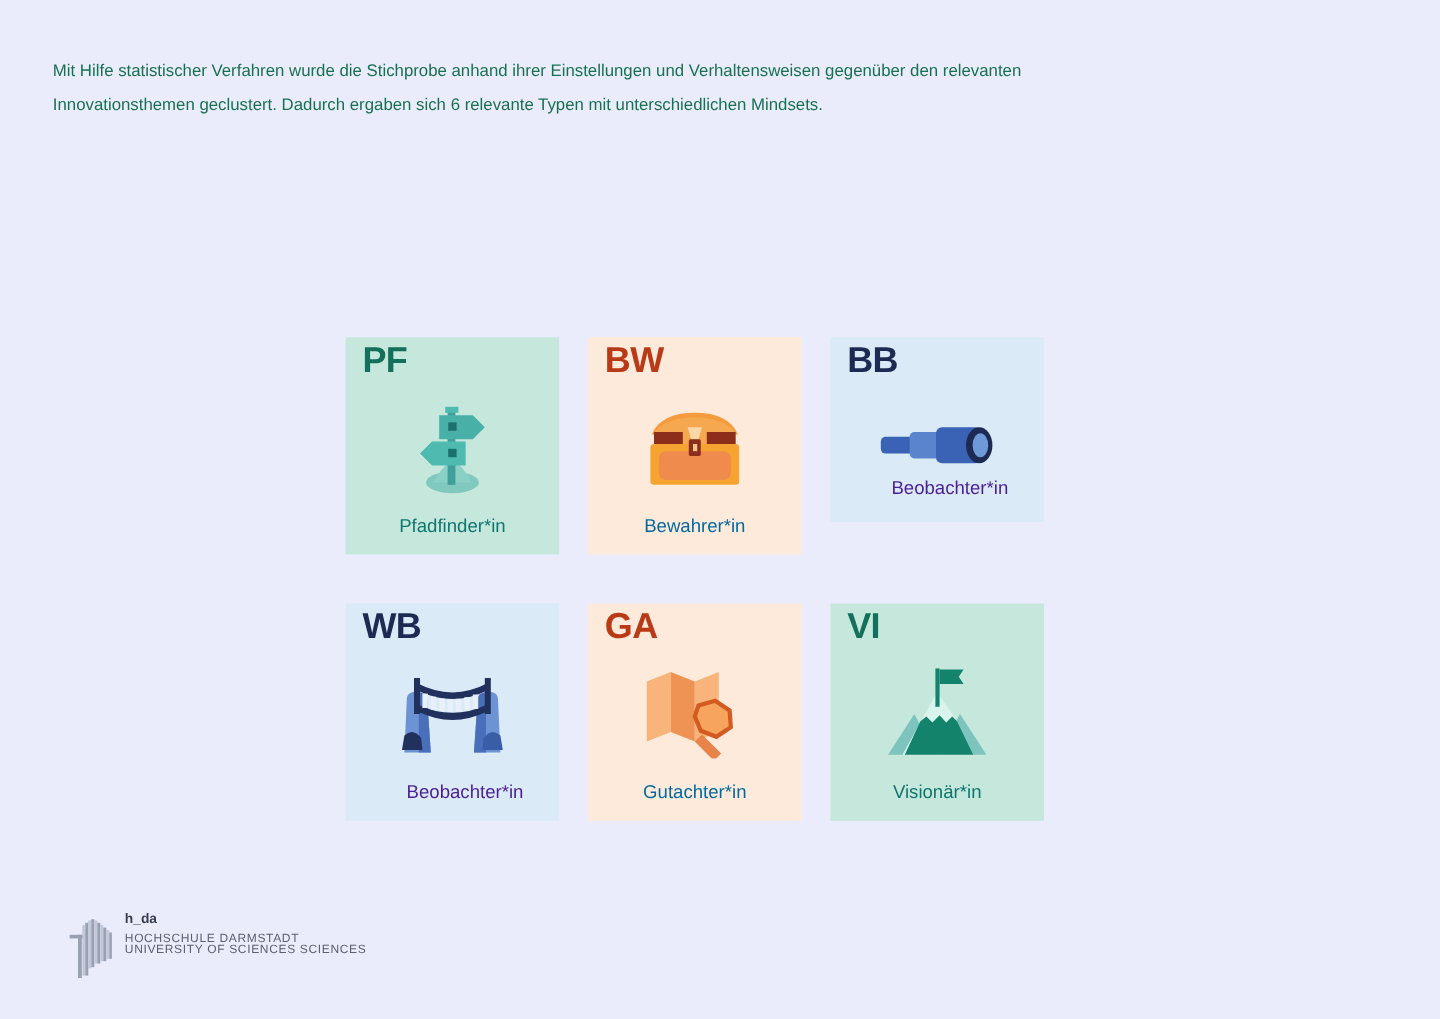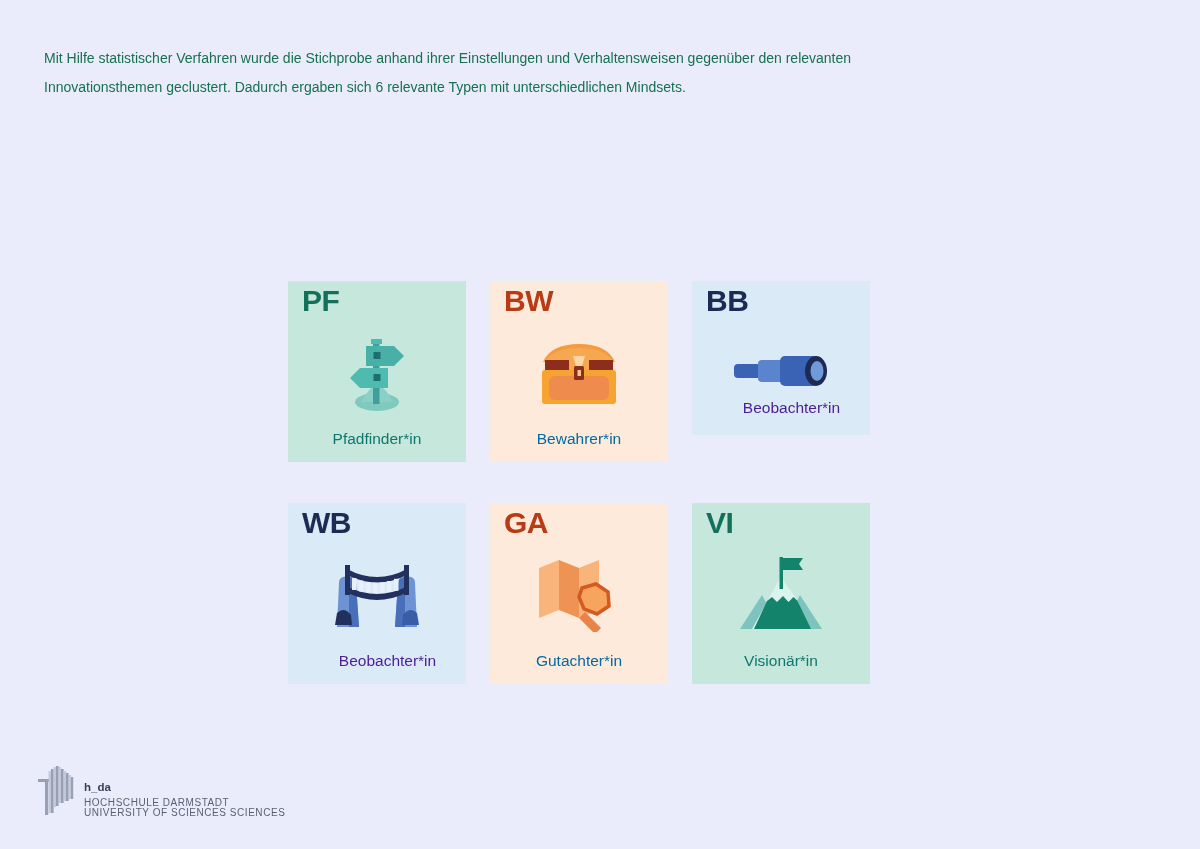--- a/index.html
+++ b/index.html
@@ -95,24 +95,24 @@
   
   .theme-blue            { background: #daeaf6; }
   .theme-blue .card-code { color: #1d2a53; }
   .theme-blue .card-label{ color: #4c1d95; padding-left: 21px; }
 
   
   .footer { position: absolute; left: 0; top: 745px; width: 1200px; height: 90px; }
 
   .hda-logo {
     position: absolute;
-    left: 36px;
+    left: 56px;
     top: 10px;
     display: flex;
-    align-items: flex-end;
+    align-items: flex-start;
   }
 
   .hda-mark { width: 42px; height: 62px; flex: 0 0 42px; }
 
   .hda-text { margin-left: 6px; padding-top: 6px; }
 
   .hda-wordmark {
     font-size: 11.5px;
     font-weight: bold;
     color: #3b3f52;

